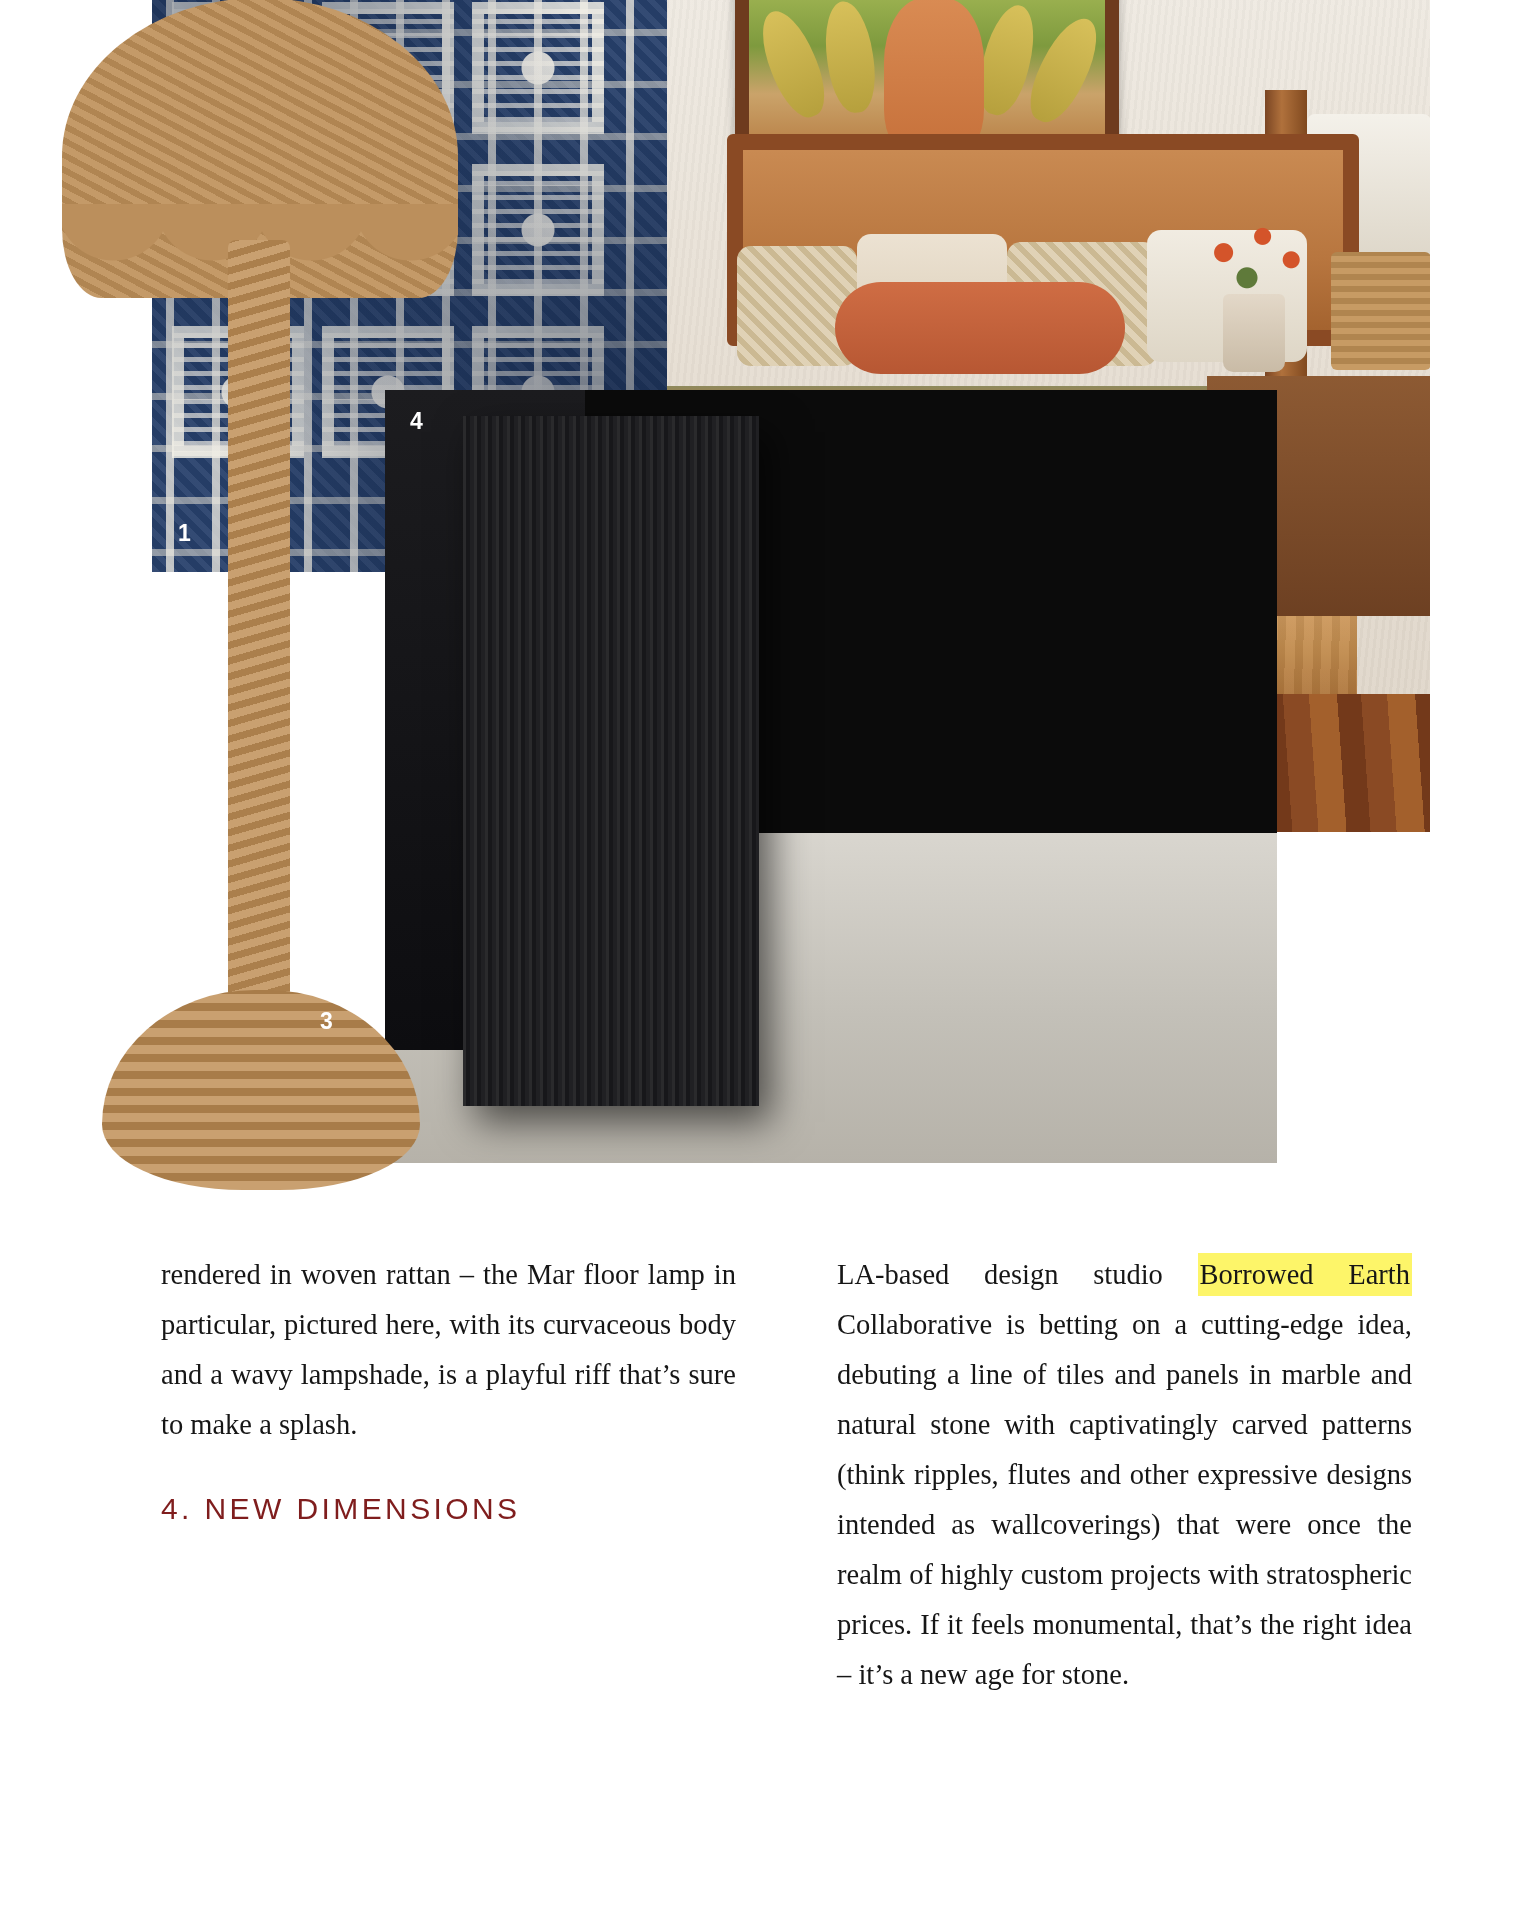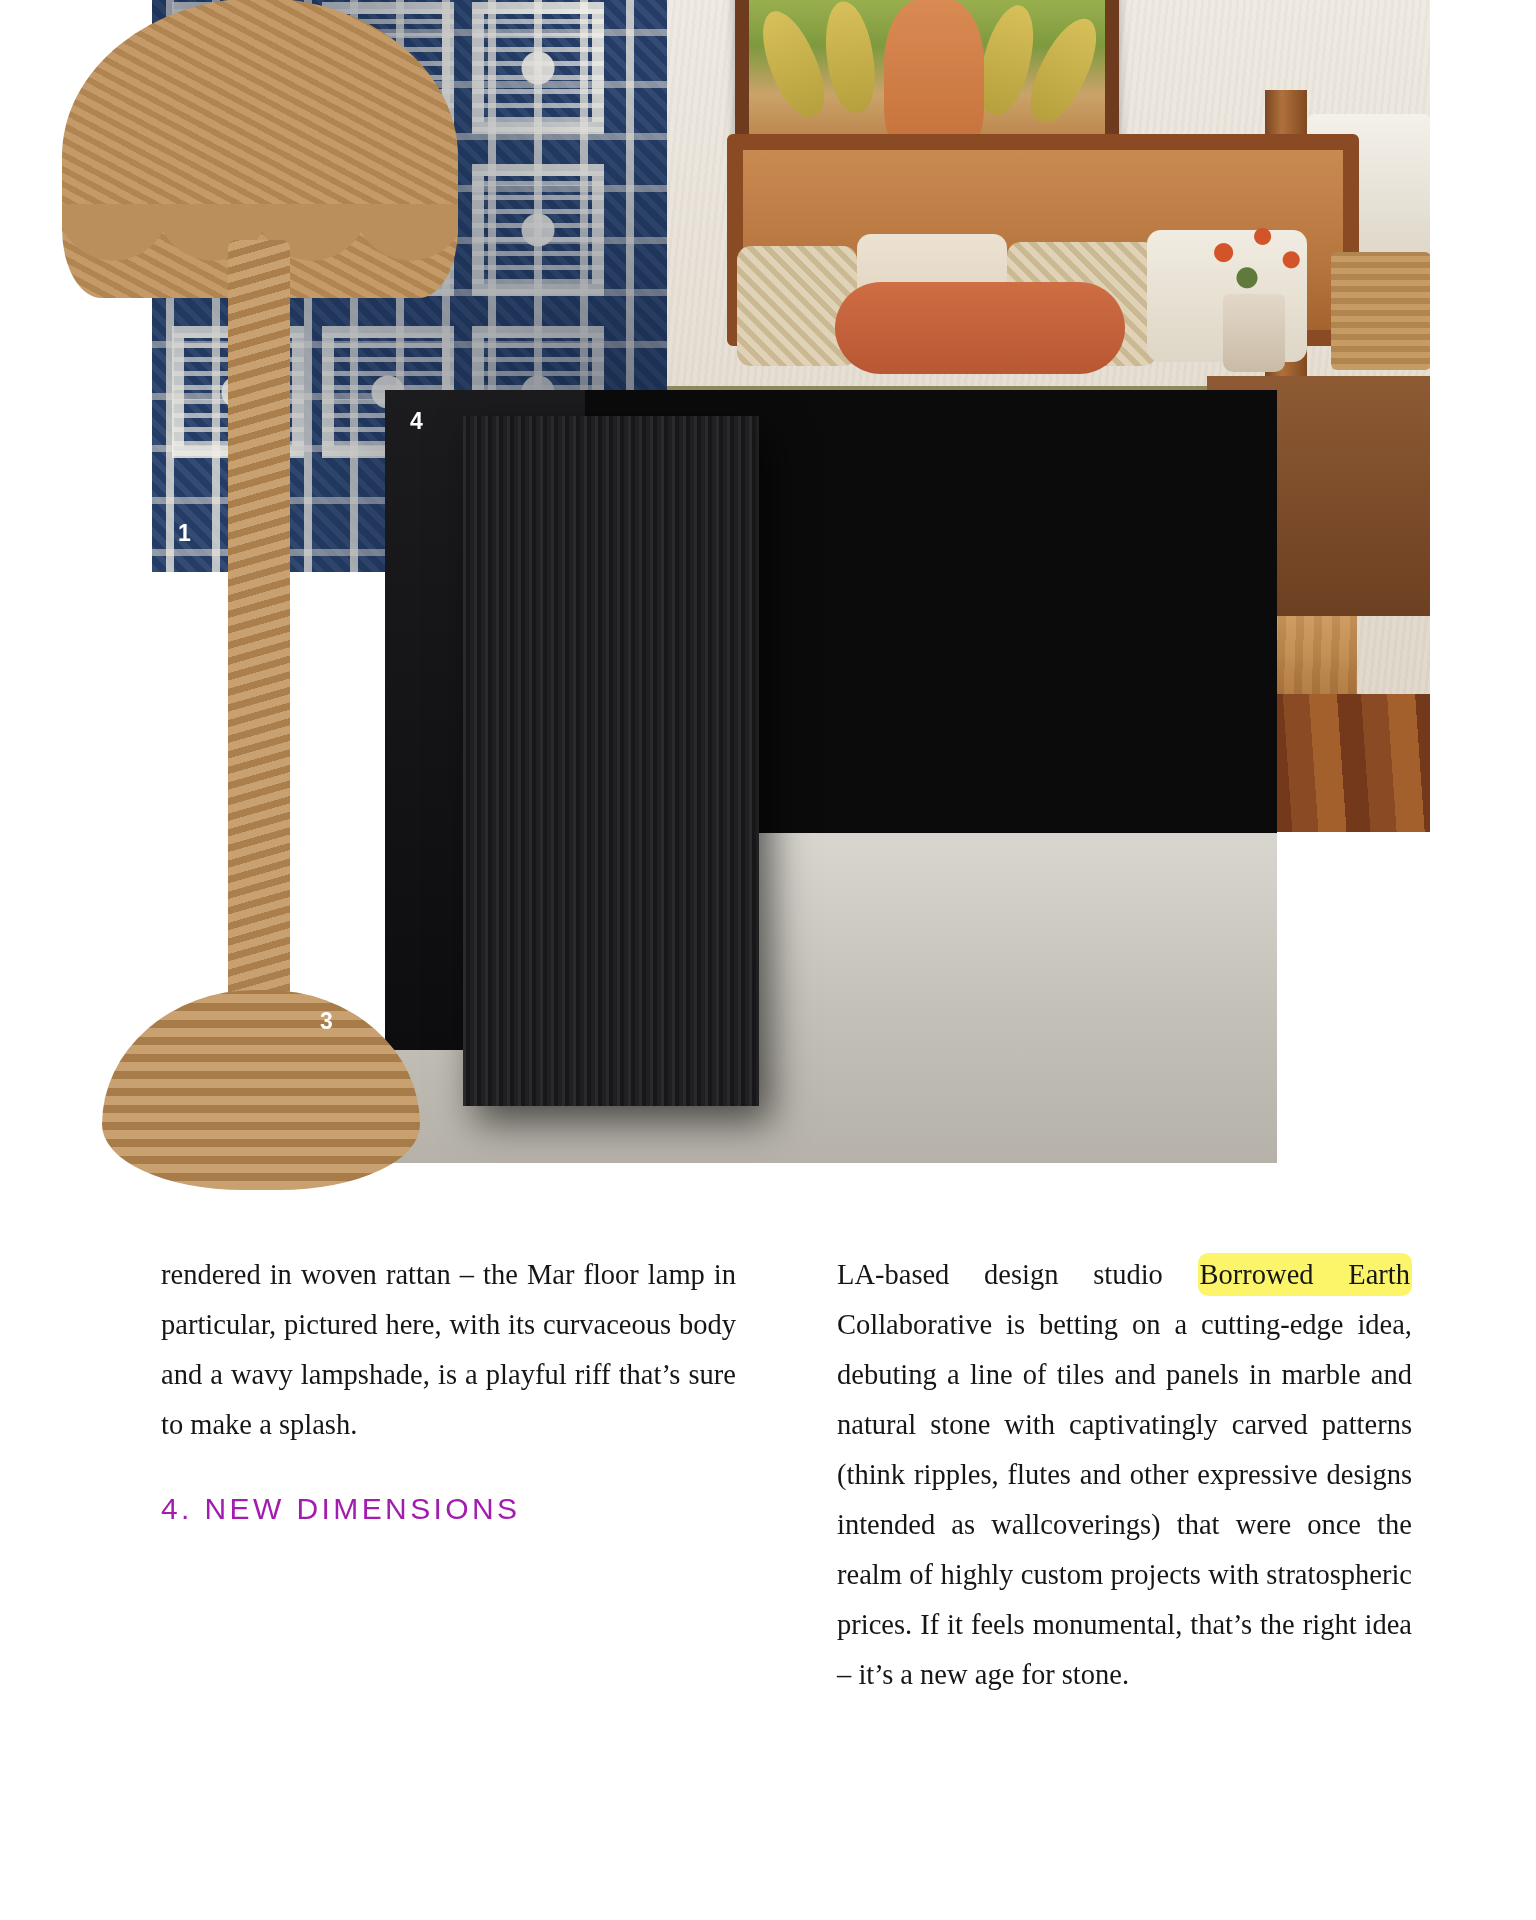--- a/index.html
+++ b/index.html
@@ -352,28 +352,27 @@
   .col-left { left: 152px; }
   .col-right { left: 828px; }
   .col p {
     margin: 0 0 34px 0;
   }
   .col p.tight { margin-bottom: 0; }
   .section-head {
     font-family: "Liberation Sans", sans-serif;
     font-size: 30px;
     letter-spacing: 3.4px;
-    color: #a21caf;
+    color: #7f1d1d;
     margin: 6px 0 12px 0;
     font-weight: 400;
   }
   .hl {
     background: #fdf569;
     padding: 6px 2px;
-    border-radius: 10px;
   }
 </style>
 </head>
 <body>
 
 <div class="collage">
 
   <div class="swatch-textile">
     <div class="motif" style="left:20px;  top:8px;"></div>
     <div class="motif" style="left:170px; top:8px;"></div>

